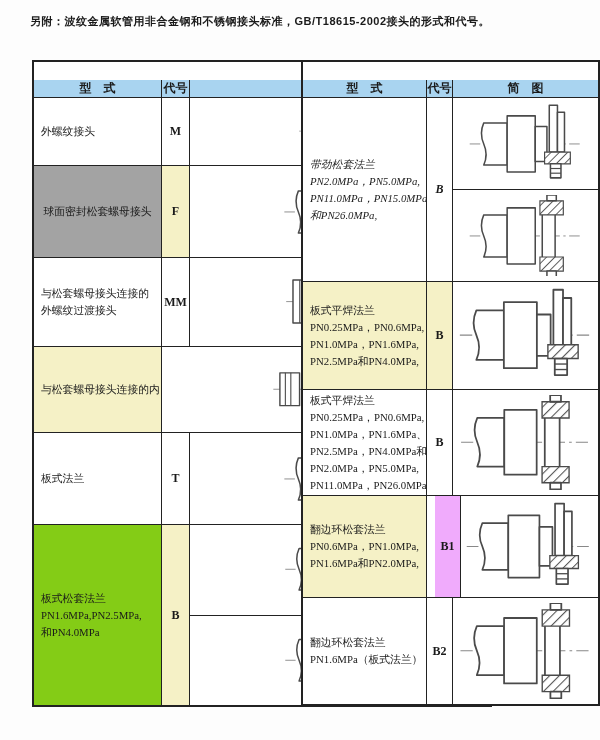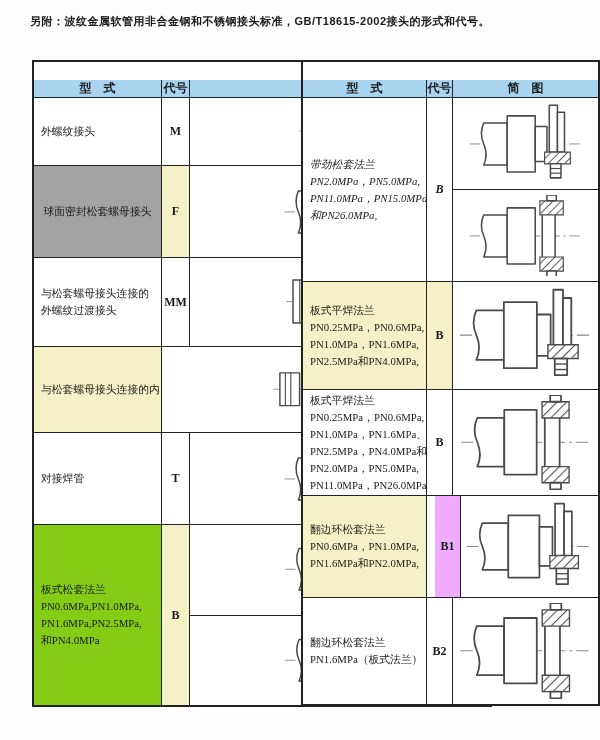--- a/index.html
+++ b/index.html
@@ -131,38 +131,37 @@
             <line class="s" x1="18" y1="20" x2="18" y2="50"></line>
             <rect class="w" x="30" y="10" width="48" height="50"></rect>
             <rect class="w" x="42" y="18" width="36" height="34"></rect>
             <path class="h" d="M30 50 h48 v10 h-48 z"></path>
           </svg>
         </div>
       </div>
     </div>
     <div class="row" style="height: 92px;">
       <div class="cell c0">
-        <div>对接焊管</div>
+        <div>板式法兰</div>
       </div>
       <div class="cell c1">T</div>
       <div class="cell c2">
         <div class="sub">
           <svg class="diag" viewBox="0 0 100 70" preserveAspectRatio="xMidYMid meet">
             <line class="cl" x1="2" y1="35" x2="98" y2="35"></line>
             <path class="w" d="M34 17 H14 q-4 9 0 18 t0 18 H34 Z"></path>
             <rect class="w" x="34" y="12" width="22" height="46"></rect>
             <path class="w" d="M56 17 H86 q4 9 0 18 t0 18 H56 Z"></path>
           </svg>
         </div>
       </div>
     </div>
     <div class="row" style="height: 180px;">
       <div class="cell c0" style="background: #84cc16;">
         <div>板式松套法兰</div>
-        <div>PN0.6MPa,PN1.0MPa,</div>
         <div>PN1.6MPa,PN2.5MPa,</div>
         <div>和PN4.0MPa</div>
       </div>
       <div class="cell c1" style="background: rgb(245, 241, 198);">B</div>
       <div class="cell c2">
         <div class="sub">
           <svg class="diag" viewBox="0 0 100 70" preserveAspectRatio="xMidYMid meet">
             <line class="cl" x1="2" y1="35" x2="98" y2="35"></line>
             <path class="w" d="M34 17 H14 q-4 9 0 18 t0 18 H34 Z"></path>
             <rect class="w" x="34" y="11" width="24" height="48"></rect>

